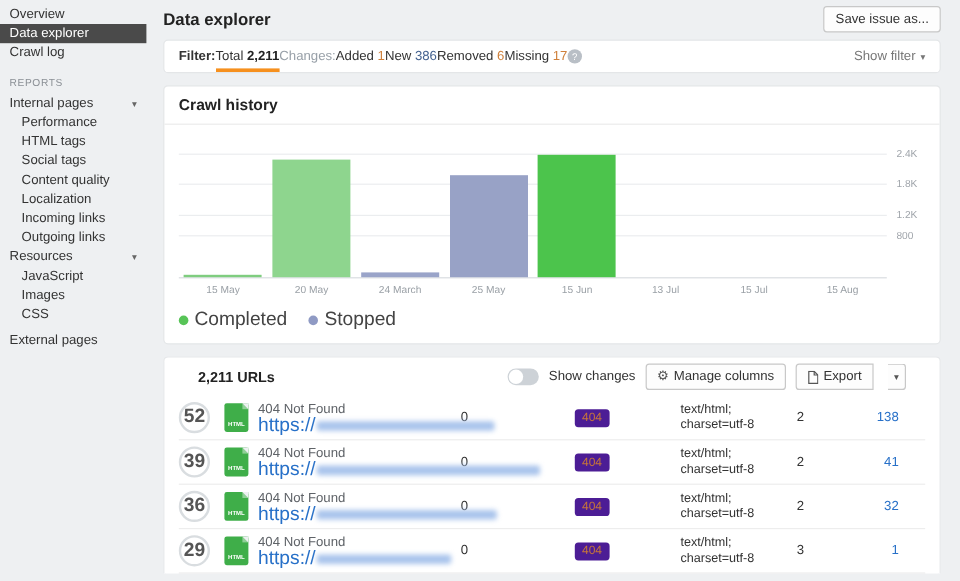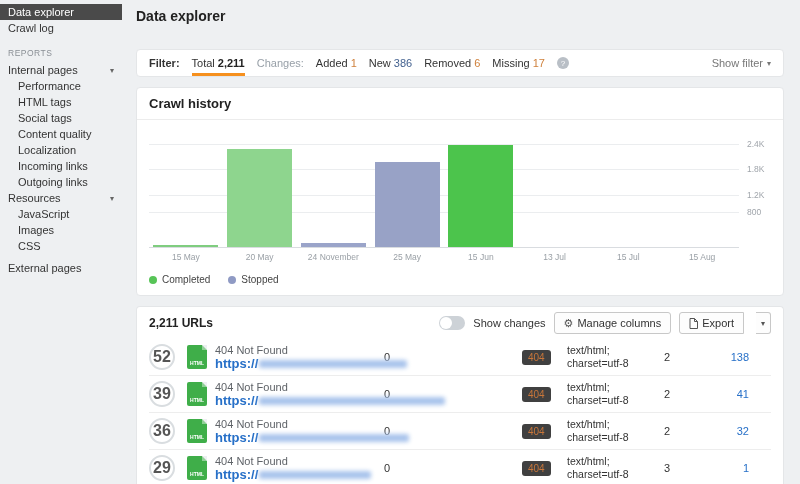--- a/index.html
+++ b/index.html
@@ -24,21 +24,21 @@
   .main { flex:1; padding:0 16px 0 14px; min-width:0; }
   .page-header { display:flex; align-items:center; justify-content:space-between; height:32px; }
   .page-title { font-size:14px; font-weight:bold; color:#222; }
   .btn {
     display:inline-flex; align-items:center; gap:4px;
     background:#fdfdfd; border:1px solid #c8c8c8; border-radius:3px;
     padding:0 9px; height:22px; font-size:11px; color:#333; cursor:pointer; white-space:nowrap;
   }
   .card { background:#fff; border:1px solid #e4e6e8; border-radius:4px; }
   
-  .filterbar { margin-top:17px; height:28px; display:flex; align-items:center; padding:0 12px; gap:12px; }
+  .filterbar { margin-top:1px; height:28px; display:flex; align-items:center; padding:0 12px; }
   .f-label { font-weight:bold; color:#333; }
   .tab { height:100%; display:inline-flex; align-items:center; gap:3px; cursor:pointer;
          border-bottom:3px solid transparent; padding-top:3px; }
   .tab.active { border-bottom-color:#f6901e; }
   .tab b { color:#222; }
   .f-changes { color:#98a0a8; }
   .chg { display:inline-flex; gap:3px; cursor:pointer; }
   .help { width:12px; height:12px; border-radius:50%; background:#b9bfc6; color:#fff;
           font-size:8px; display:inline-flex; align-items:center; justify-content:center; cursor:pointer; }
   .showfilter { margin-left:auto; color:#777; display:inline-flex; align-items:center; gap:4px; cursor:pointer; }
@@ -48,26 +48,26 @@
   .card-head { padding:8px 12px; font-size:13px; font-weight:bold; color:#222; border-bottom:1px solid #ececec; }
   .chart-body { padding:16px 12px 2px; }
   .plot { position:relative; height:112px; margin-right:32px; border-bottom:1px solid #d9dce0; }
   .gridline { position:absolute; left:0; right:0; height:1px; background:#ebedef; }
   .ytick { position:absolute; left:100%; margin-left:8px; font-size:8.5px; color:#a0a5ab; }
   .bars { position:absolute; left:0; right:0; top:0; bottom:0; display:flex; align-items:flex-end; }
   .slot { flex:1; height:100%; display:flex; align-items:flex-end; justify-content:center; }
   .bar { width:88%; background:#7fcd7f; }
   .xlabels { display:flex; margin-right:32px; padding:4px 0 2px; }
   .xlabels span { flex:1; text-align:center; font-size:8.5px; color:#9aa0a6; }
-  .legend { display:flex; gap:18px; padding:8px 12px 10px; font-size:10px; color:#444; align-items:center; }
+  .legend { display:flex; gap:18px; padding:8px 12px 10px; font-size:16px; color:#444; align-items:center; }
   .legend-item { display:inline-flex; align-items:center; gap:5px; }
   .dot { width:8px; height:8px; border-radius:50%; background:#57c457; }
   
   .table-card { margin-top:10px; border-bottom:none; border-radius:4px 4px 0 0; }
-  .toolbar { display:flex; align-items:center; padding:5px 12px; height:32px; }
+  .toolbar { display:flex; align-items:center; padding:5px 28px; height:32px; }
   .tbl-title { font-size:12px; font-weight:bold; color:#222; }
   .tools { margin-left:auto; display:flex; align-items:center; gap:8px; }
   .toggle { width:26px; height:14px; background:#cdd2d7; border-radius:7px; position:relative; cursor:pointer; }
   .toggle .knob { position:absolute; left:1px; top:1px; width:12px; height:12px; background:#fff; border-radius:50%; }
   .toggle-label { color:#333; }
   .btn-group { display:flex;gap:12px; }
   .btn-group .btn:first-child { border-radius:3px 0 0 3px; }
   .btn-group .btn:last-child { border-radius:0 3px 3px 0; border-left:none; padding:0 5px; }
   .gear { font-size:11px; line-height:1; color:#555; }
   .caret-sm { font-size:8px; color:#555; }
@@ -80,34 +80,35 @@
   .pr-circle { width:26px; height:26px; border:2px solid #d9dde0; border-radius:50%;
                display:flex; align-items:center; justify-content:center;
                font-size:16px; font-weight:bold; color:#555; }
   .url-cell { display:flex; align-items:center; gap:8px; padding-right:8px; }
   .file-icon { width:20px; height:24px; background:#3fae49; border-radius:2px; position:relative;
                display:flex; align-items:flex-end; justify-content:center; flex:0 0 20px;
                color:#fff; font-size:5px; font-weight:bold; padding-bottom:3px; }
   .file-icon::after { content:""; position:absolute; top:0; right:0; border-style:solid;
                border-width:0 5px 5px 0; border-color:#eef0f2 #eef0f2 #8fd096 #8fd096; }
   .page-title-text { color:#5f6368; line-height:13px; display:block; }
-  .url-line { display:flex; align-items:center; color:#2770c8; font-size:13px; line-height:13px; cursor:pointer;font-weight:bold; }
+  .url-line { display:flex; align-items:center; color:#2770c8; font-size:16px; line-height:13px; cursor:pointer; }
   .blur { height:8px; margin-left:1px; background:#a9c4ec; border-radius:2px; filter:blur(2px); }
   .trow:nth-child(1) .blur { width:148px; }
   .trow:nth-child(2) .blur { width:186px; }
   .trow:nth-child(3) .blur { width:150px; }
   .trow:nth-child(4) .blur { width:112px; }
-  .badge { display:inline-block; background:#404040; color:#c8763a; font-size:10px; padding:2px 6px; border-radius:3px;margin-left:43px; }
+  .badge { display:inline-block; background:#4c1d95; color:#c8763a; font-size:10px; padding:2px 6px; border-radius:3px; }
   .ct-cell { font-size:10.5px; color:#333; line-height:13px; padding-right:14px; }
   .inlinks { color:#2770c8; text-align:right; padding-right:22px; cursor:pointer; }
 </style>
 </head>
 <body>
 
 <nav class="sidebar">
+  <div class="side-item">Overview</div>
   <div class="side-item active">Data explorer</div>
   <div class="side-item">Crawl log</div>
 
   <div class="side-section">REPORTS</div>
 
   <div class="side-group">
     <span>Internal pages</span>
     <span class="caret">▾</span>
   </div>
   <div class="side-child">Performance</div>
@@ -126,20 +127,21 @@
   <div class="side-child">Images</div>
   <div class="side-child">CSS</div>
 
   <div class="side-item external">External pages</div>
 </nav>
 
 <div class="main">
 
   <div class="page-header">
     <div class="page-title">Data explorer</div>
+    <button class="btn">Save issue as...</button>
   </div>
 
   <div class="card filterbar">
     <span class="f-label">Filter:</span>
     <span class="tab active">
       <span>Total</span>
       <b>2,211</b>
     </span>
     <span class="f-changes">Changes:</span>
     <span class="chg">
@@ -200,21 +202,21 @@
               <div class="bar" style="height: 0%; visibility: hidden;"></div>
             </div>
           <div class="slot">
               <div class="bar" style="height: 0%; visibility: hidden;"></div>
             </div>
         </div>
       </div>
       <div class="xlabels">
         <span>15 May</span>
         <span>20 May</span>
-        <span>24 November</span>
+        <span>24 March</span>
         <span>25 May</span>
         <span>15 Jun</span>
         <span>13 Jul</span>
         <span>15 Jul</span>
         <span>15 Aug</span>
       </div>
     </div>
     <div class="legend">
       <span class="legend-item">
         <span class="dot" style="background: rgb(87, 196, 87);"></span>

